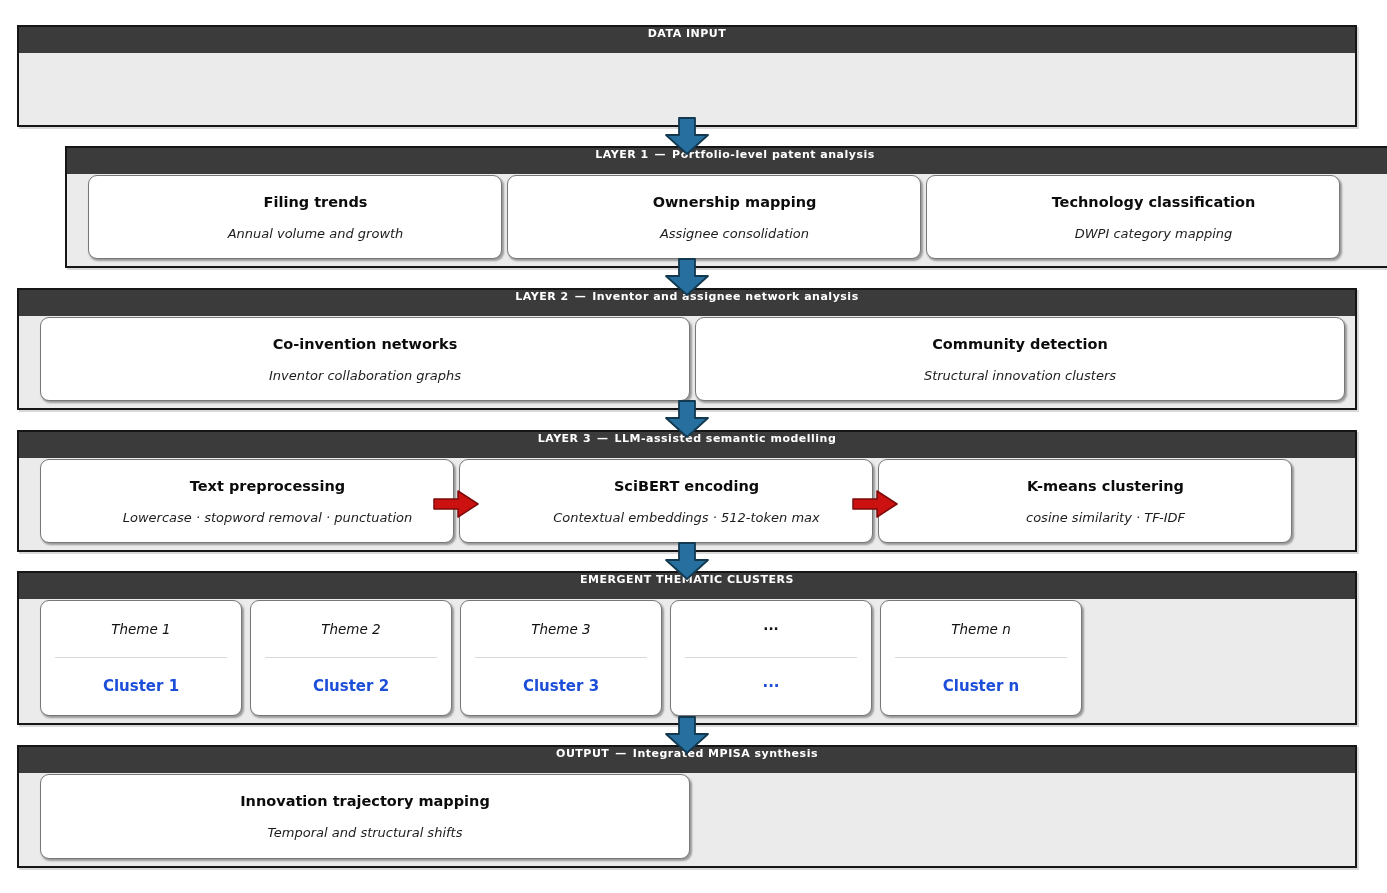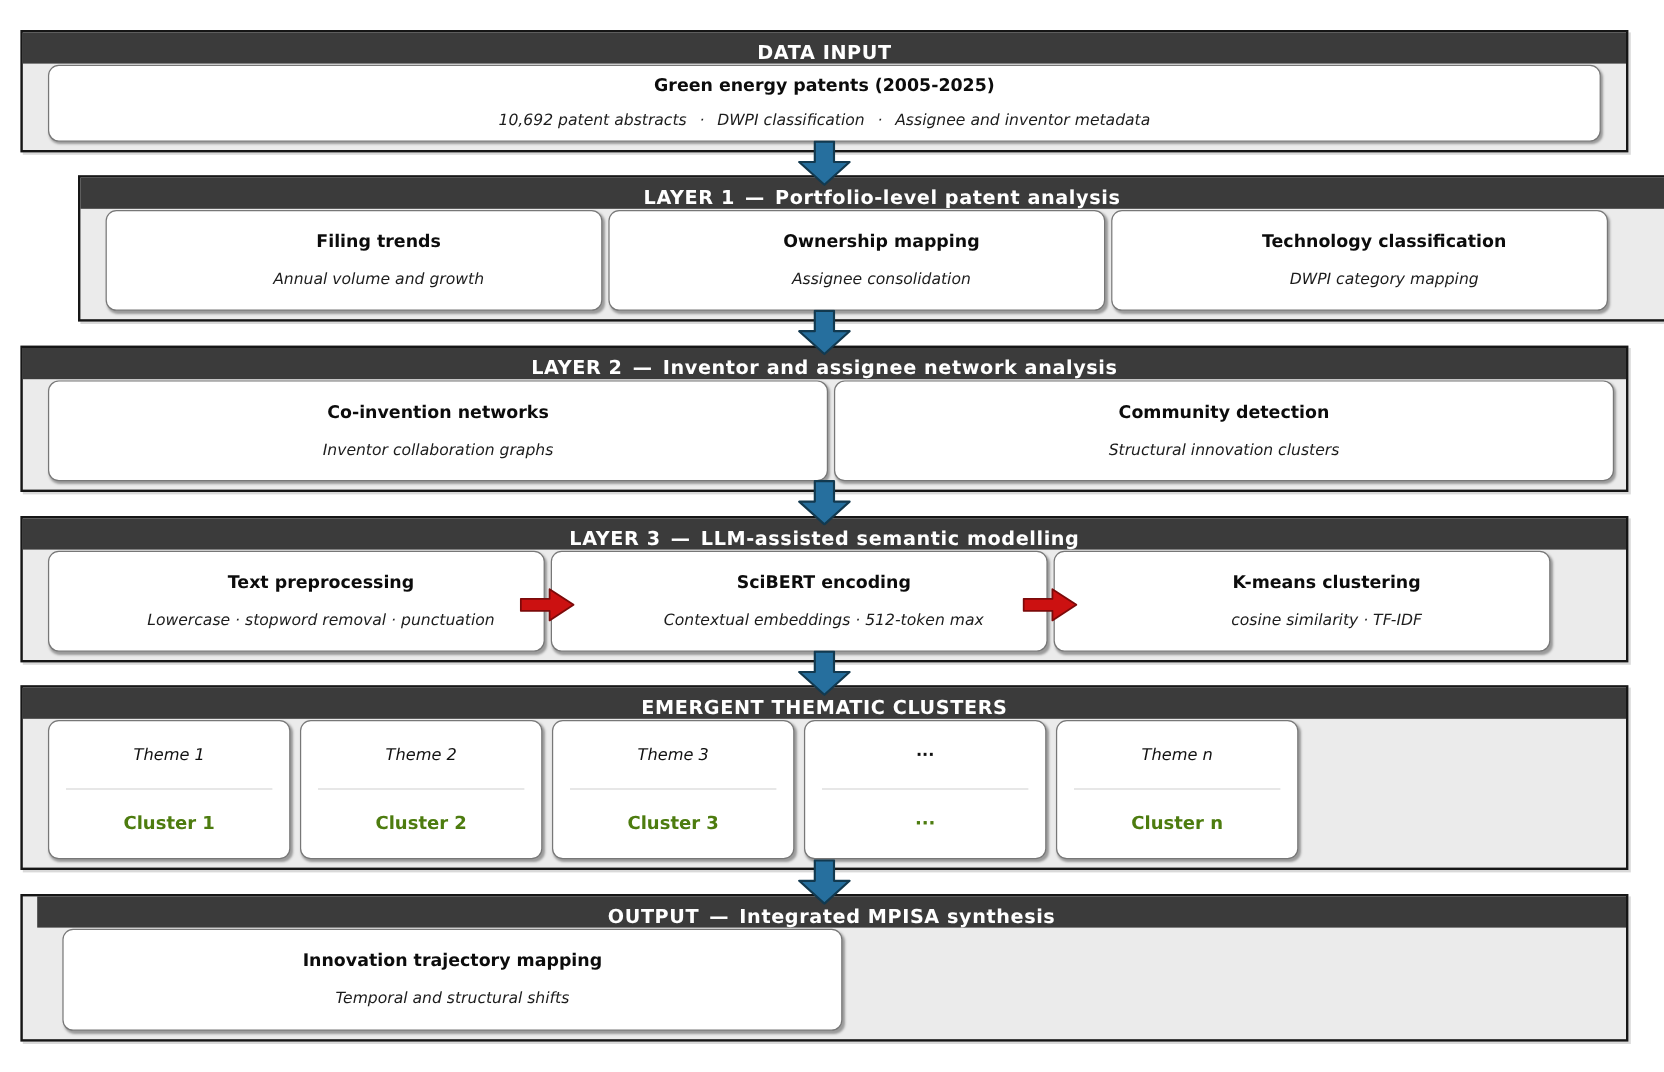--- a/index.html
+++ b/index.html
@@ -17,25 +17,25 @@
     width: 1340px;
     background: #ebebeb;
     border: 2px solid #161616;
     box-sizing: border-box;
     box-shadow: 2px 2px 0 rgba(0,0,0,0.15);
   }
   .band-header {
     height: 26px;
     background: #3b3b3b;
     display: flex;
-    align-items: flex-end;
+    align-items: flex-start;
     justify-content: center;
     color: #ffffff;
     font-weight: bold;
-    font-size: 16px;
+    font-size: 11px;
     letter-spacing: 0.5px;
     white-space: pre;
   }
   .band-body {
     display: flex;
     align-items: stretch;
     gap: 5px;
     padding: 1px 0 7px 21px;
     height: calc(100% - 34px);
   }
@@ -75,39 +75,33 @@
   }
   .cluster-divider {
     width: 86%;
     border: 0;
     border-top: 1px solid #d8d8d8;
     margin: 0;
   }
   .cluster-label {
     font-weight: bold;
     font-size: 15px;
-    color: #4d7c0f;
+    color: #1d4ed8;
   }
   .flow-arrow { position: absolute; z-index: 6; }
 </style>
 </head>
 <body>
 
 <div class="figure">
 
   <section class="band" style="top:25px;height:102px;">
     <div class="band-header">
       <span>DATA INPUT</span>
     </div>
-    <div class="band-body">
-      <div class="box w-single">
-        <div class="box-title">Green energy patents (2005-2025)</div>
-        <div class="box-sub">10,692 patent abstracts  ·  DWPI classification  ·  Assignee and inventor metadata</div>
-      </div>
-    </div>
   </section>
 
   <section class="band" style="top:146px;height:122px;margin-left:48px;">
     <div class="band-header">
       <span>LAYER 1 — Portfolio-level patent analysis</span>
     </div>
     <div class="band-body">
       <div class="box w-third">
         <div class="box-title">Filing trends</div>
         <div class="box-sub">Annual volume and growth</div>
@@ -185,21 +179,21 @@
         <div class="cluster-label">···</div>
       </div>
       <div class="box w-fifth">
         <div class="theme-label">Theme n</div>
         <hr class="cluster-divider">
         <div class="cluster-label">Cluster n</div>
       </div>
     </div>
   </section>
 
-  <section class="band" style="top:745px;height:123px;padding-left:12px;">
+  <section class="band" style="top:745px;height:123px;">
     <div class="band-header">
       <span>OUTPUT — Integrated MPISA synthesis</span>
     </div>
     <div class="band-body">
       <div class="box w-half">
         <div class="box-title">Innovation trajectory mapping</div>
         <div class="box-sub">Temporal and structural shifts</div>
       </div>
     </div>
   </section>

